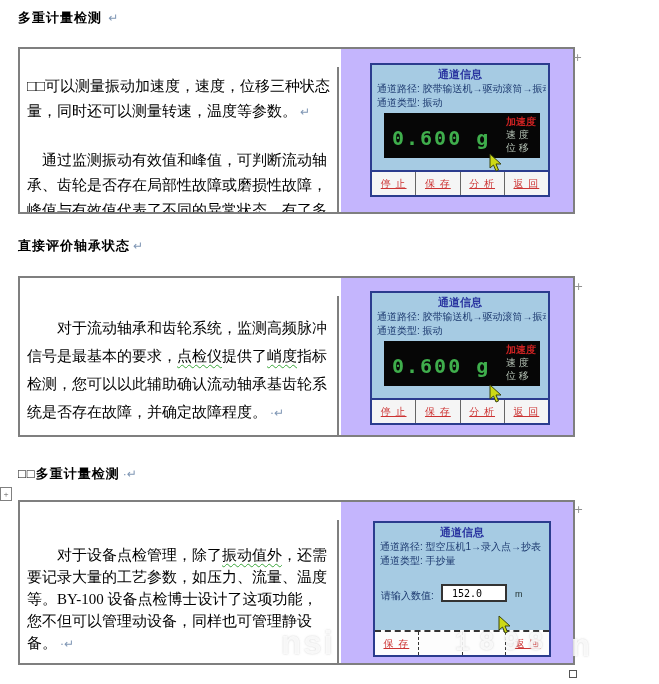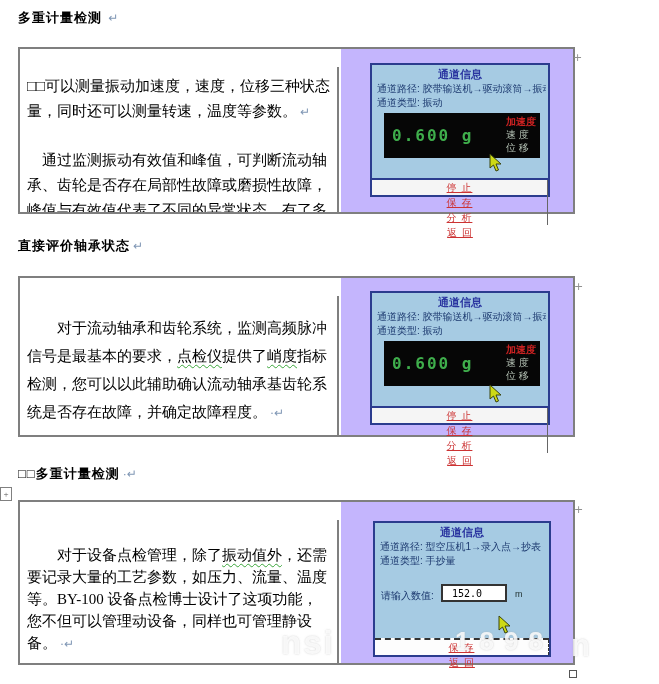--- a/index.html
+++ b/index.html
@@ -43,26 +43,26 @@
            font-family: "Liberation Sans", sans-serif; }
   .pnl1 { left: 29px; top: 14px; width: 180px; height: 134px; }
   .pnl2 { left: 29px; top: 13px; width: 180px; height: 134px; }
   .pnl3 { left: 32px; top: 19px; width: 178px; height: 136px; }
   .ptitle { position: absolute; top: 2px; left: 0; right: 0; text-align: center;
             font-size: 11px; color: #2a35a0; font-weight: bold; }
   .pline { position: absolute; left: 5px; right: 2px; font-size: 10px; color: #1d3a70; white-space: nowrap; overflow: hidden; }
   .lpath { top: 17px; } .ltype { top: 31px; }
   .display { position: absolute; left: 12px; top: 48px; width: 156px; height: 45px; background: #060606; }
   .reading { position: absolute; left: 8px; top: 13px; font-family: "DejaVu Sans Mono", monospace;
-             font-size: 16px; font-weight: bold; color: #3fae4c; letter-spacing: 2px; }
+             font-size: 20px; font-weight: bold; color: #3fae4c; letter-spacing: 2px; }
   .modes { position: absolute; right: 4px; top: 2px; text-align: left; }
   .mode { font-size: 10px; line-height: 13px; color: #b9c6b9; white-space: pre; }
   .mode.sel { color: #cc2222; font-weight: bold; }
-  .pbar { position: absolute; left: 0; right: 0; bottom: 0; height: 17px; background: #f5f5f5;
-          border-top: 2px solid #2b3c8e; display: flex; flex-direction: column; }
+  .pbar { position: absolute; left: 0; right: 0; bottom: 0; height: 25px; background: #f5f5f5;
+          border-top: 2px solid #2b3c8e; display: flex; }
   .pbtn { flex: 1; border-right: 1px solid #666; font-size: 10px; color: #cc3333;
           text-align: center; line-height: 15px; text-decoration: underline; letter-spacing: 1px;
           background: transparent; border-top: 0; border-bottom: 0; border-left: 0; cursor: default;
           font-family: "Liberation Sans", sans-serif; }
   .pbar .pbtn:last-child { border-right: 0; }
   .pbar.dashed { background: #fdfdfd; border-top: 2px dashed #333; }
   .pbar.dashed .pbtn { border-right: 1px dashed #333; }
   .pbar.dashed .pbtn:last-child { border-right: 0; }
   .inlabel { position: absolute; left: 6px; top: 66px; font-size: 10px; color: #1d3a70; }
   .inbox { position: absolute; left: 66px; top: 61px; width: 66px; height: 18px;

